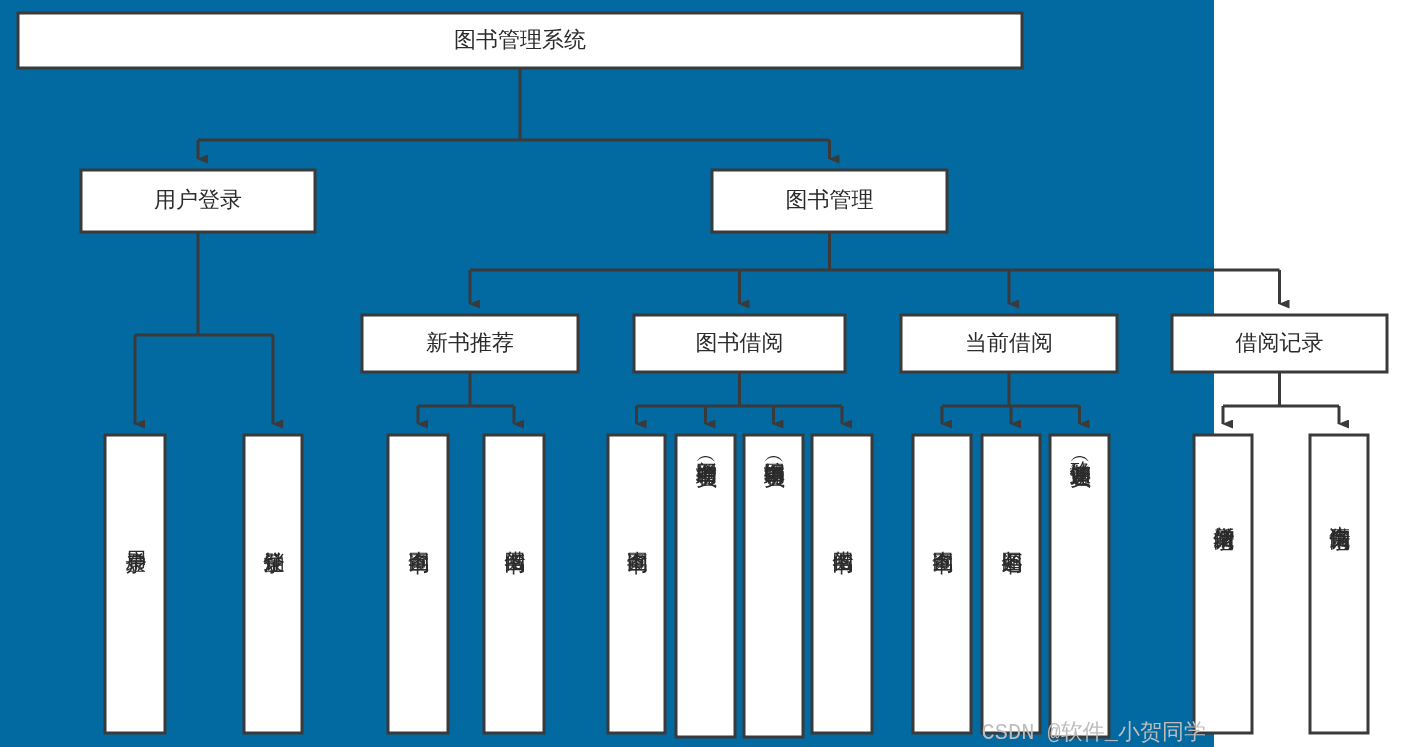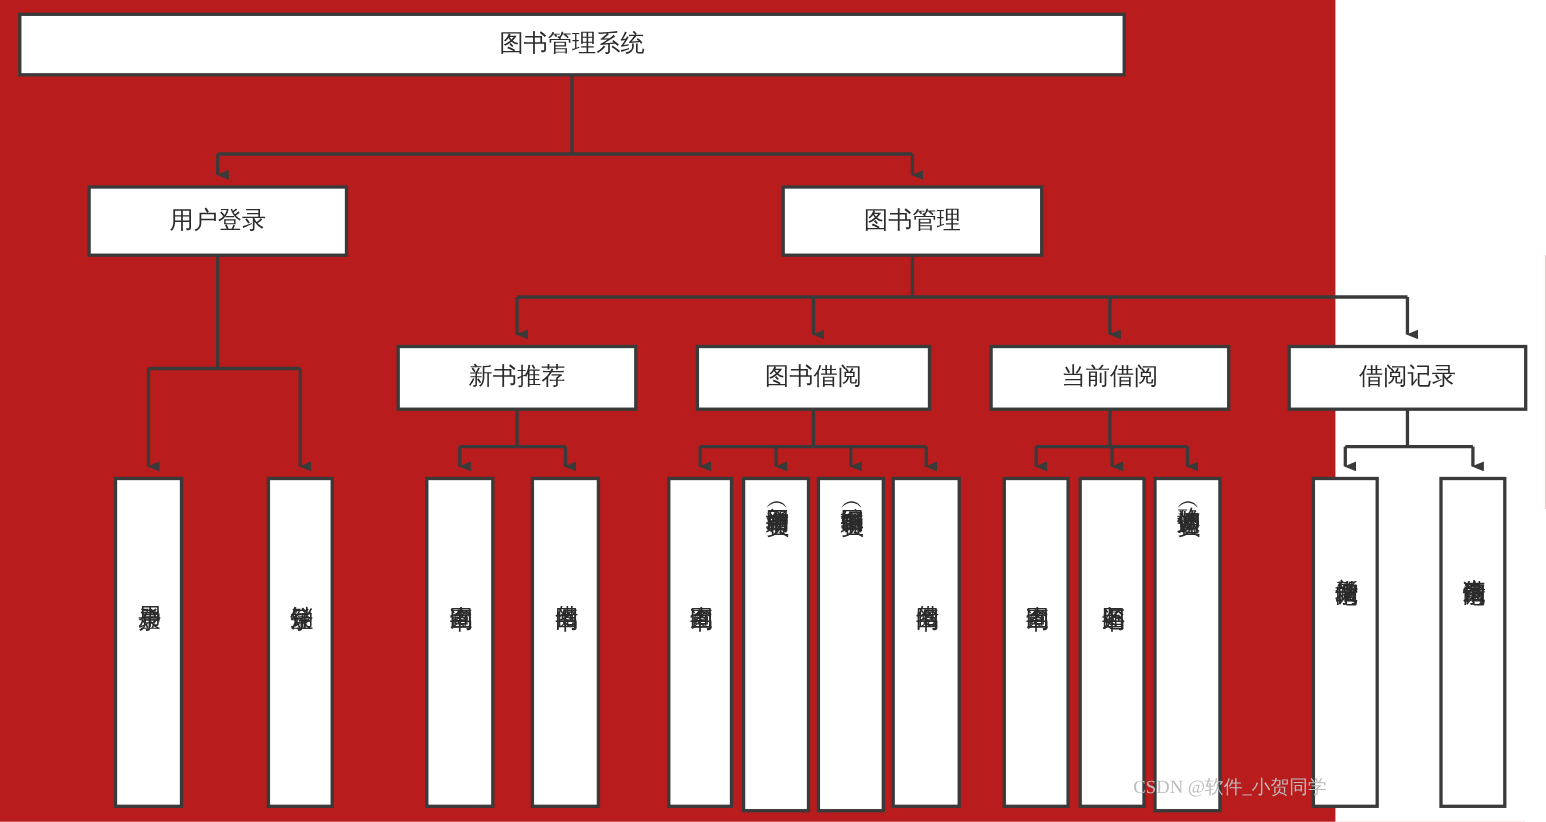--- a/index.html
+++ b/index.html
@@ -1,27 +1,27 @@
 <!DOCTYPE html>
 <html><head>
 <meta charset="utf-8">
 <style>
   html,body{margin:0;padding:0;background:#ffffff;}
   body{width:1405px;height:747px;overflow:hidden;
        font-family:"DejaVu Sans","Liberation Sans",sans-serif;}
-  #stage{position:relative;width:1214px;height:747px;background:#b91c1c;}
+  #stage{position:relative;width:1214px;height:747px;background:#0369a1;}
   svg#diagram{position:absolute;left:0;top:0;width:1405px;height:747px;display:block;}
   .node-rect{fill:#ffffff;stroke:#3a3a3a;stroke-width:3;}
   .edge{stroke:#3a3a3a;stroke-width:3;fill:none;}
   .node-label{fill:#2b2b2b;font-family:"DejaVu Sans","Liberation Sans",sans-serif;
               font-size:22px;dominant-baseline:middle;text-anchor:middle;}
   .node-label.vertical{font-size:21px;writing-mode:vertical-rl;
                        text-orientation:upright;letter-spacing:1px;}
-  .watermark{position:absolute;right:8px;bottom:20px;color:#bdbdbd;font-size:17px;
-             font-family:Liberation Serif, serif;
+  .watermark{position:absolute;right:8px;bottom:0;color:#bdbdbd;font-size:22px;
+             font-family:Liberation Mono, monospace;
              white-space:nowrap;pointer-events:none;}
 </style>
 </head>
 <body>
 
 <div id="stage">
   <svg id="diagram" viewBox="0 0 1405 747">
     <defs>
       <marker id="arrowhead" markerWidth="9" markerHeight="11" refX="4.5" refY="10" orient="auto" markerUnits="userSpaceOnUse">
         <path d="M0,0 L9,0 L4.5,11 Z" fill="#3a3a3a"></path>

